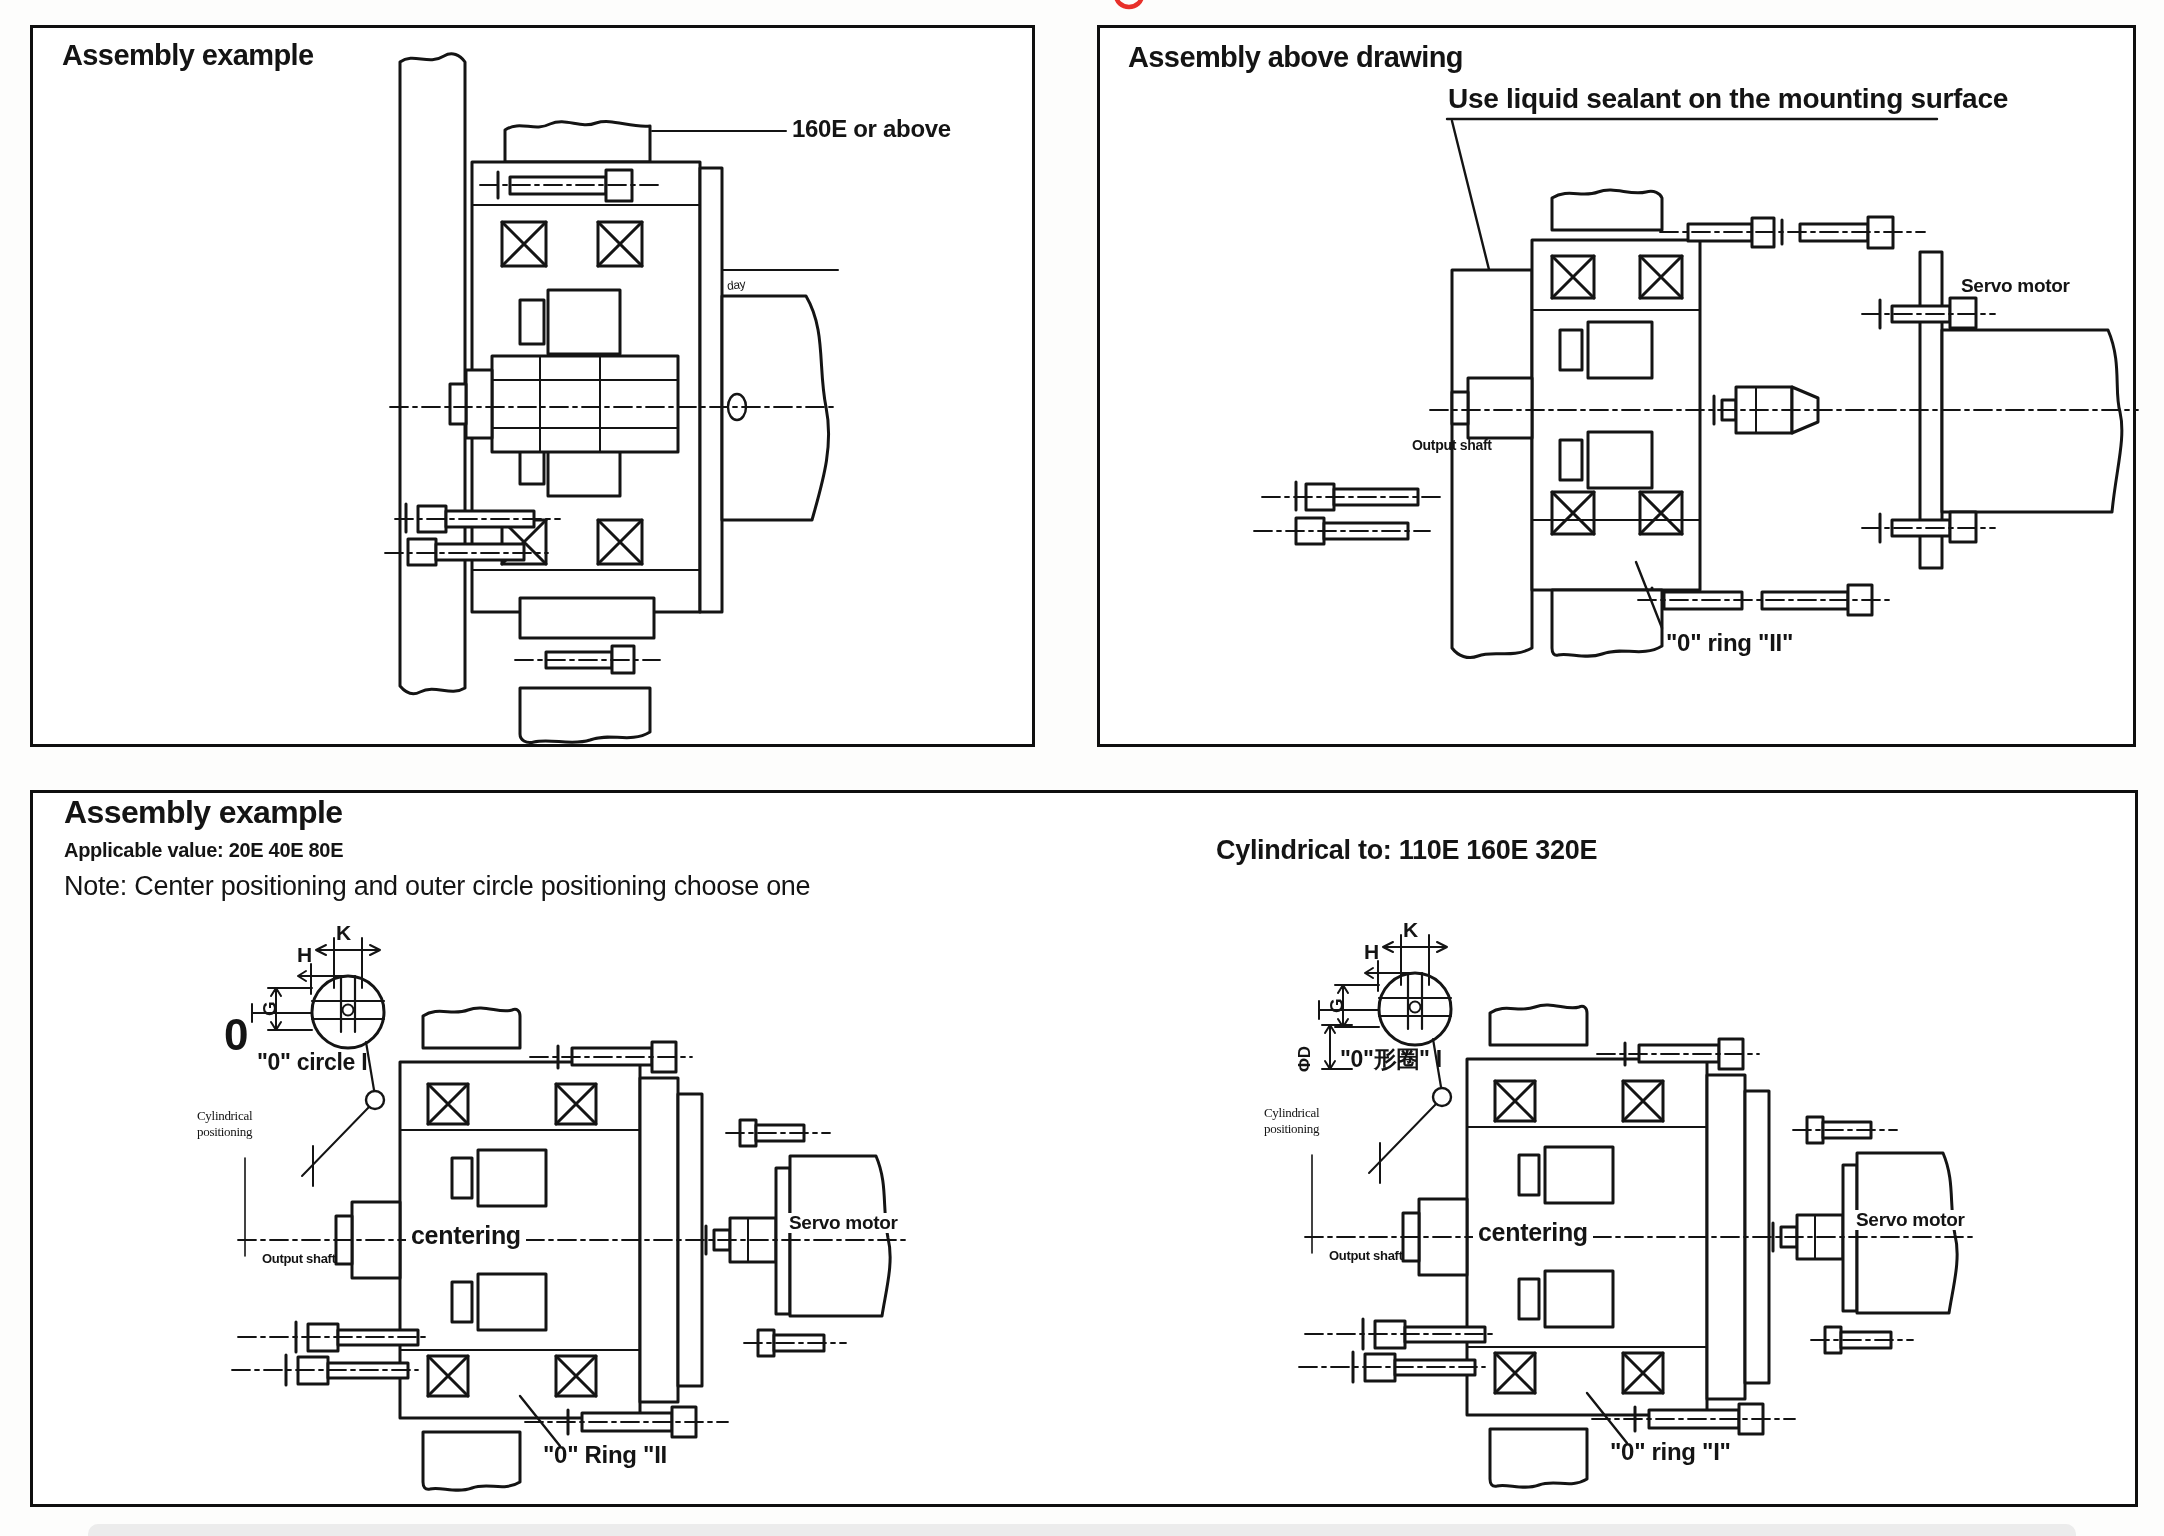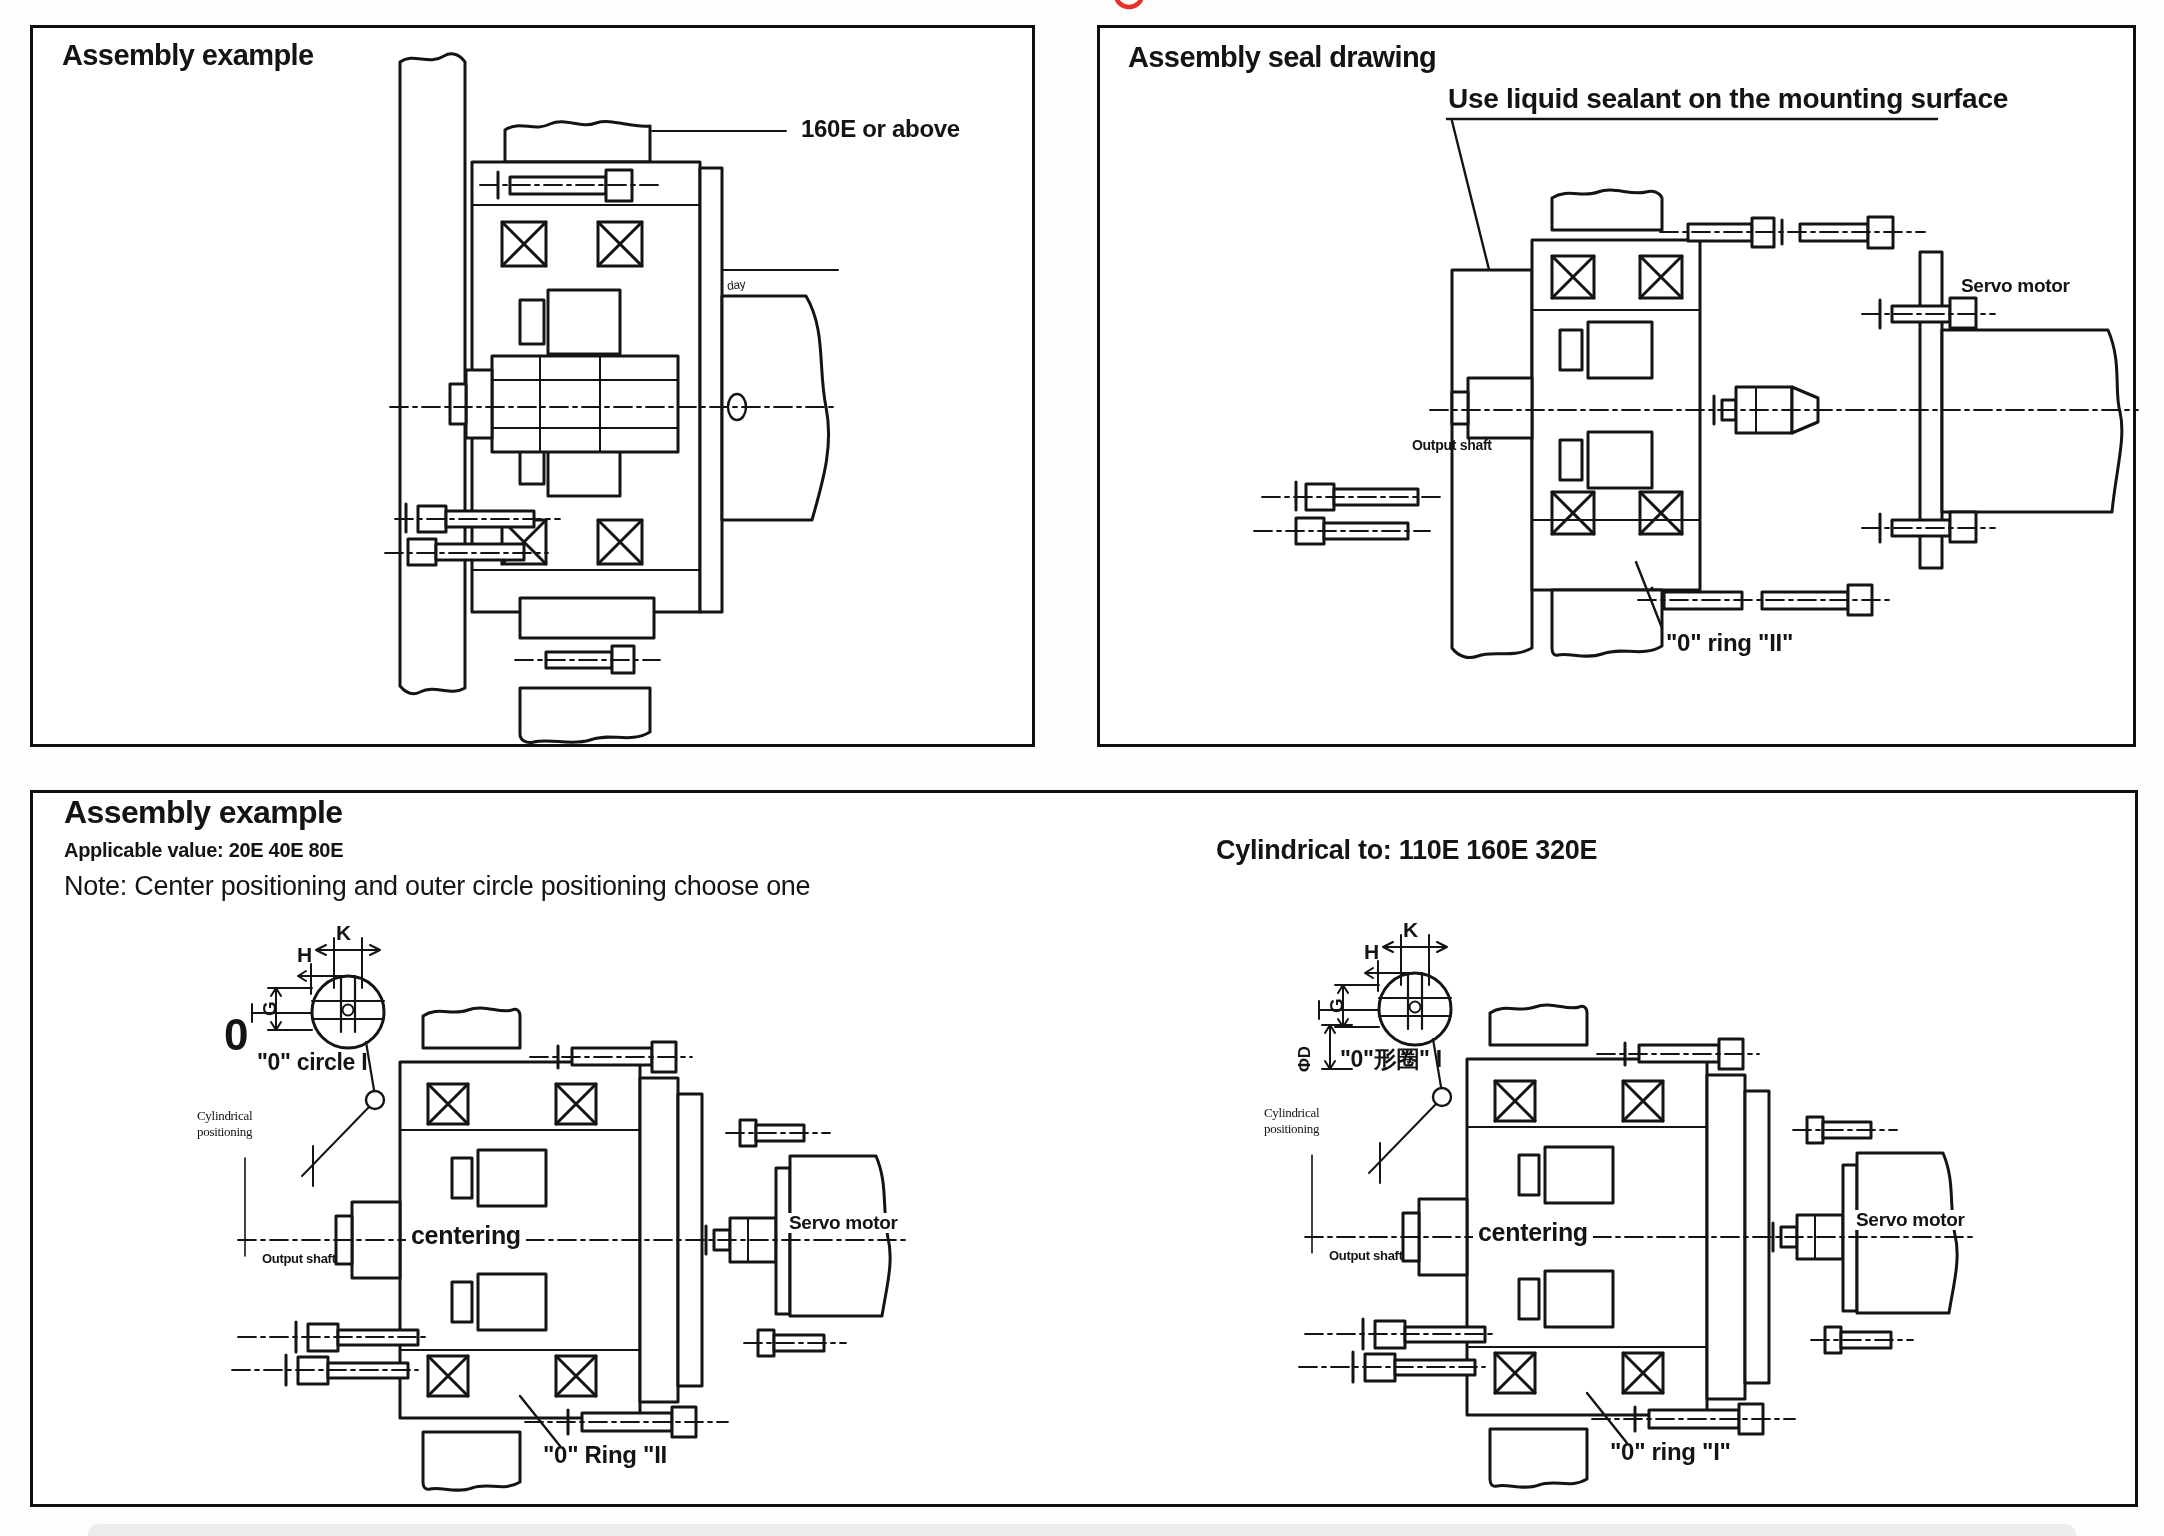--- a/index.html
+++ b/index.html
@@ -190,24 +190,24 @@
   </g>
   <use href="#exdraw" xlink:href="#exdraw" x="1067" y="-3"></use>
 
   <g>
     <path d="M1322,1025 H1352 M1322,1069 H1352 M1330,1025 V1069 M1325,1033 L1330,1025 L1335,1033 M1325,1061 L1330,1069 L1335,1061" stroke-width="2"></path>
   </g>
   </g>
 </svg>
 
 <div class="lbl title" style="left:62px;top:40px;">Assembly example</div>
-<div class="lbl b" style="left:792px;top:116px;font-size:24px;margin-left:9px;">160E or above</div>
+<div class="lbl b" style="left:792px;top:116px;font-size:24px;">160E or above</div>
 <div class="lbl bgw" style="left:725px;top:279px;font-size:12px;transform:rotate(-6deg);padding:0 2px;">day</div>
 
-<div class="lbl title" style="left:1128px;top:42px;">Assembly seal drawing</div>
+<div class="lbl title" style="left:1128px;top:42px;">Assembly above drawing</div>
 <div class="lbl b" style="left:1448px;top:84px;font-size:28px;">Use liquid sealant on the mounting surface</div>
 <div class="lbl sb bgw" style="left:1956px;top:276px;font-size:19px;">Servo motor</div>
 <div class="lbl sb" style="left:1412px;top:438px;font-size:14px;">Output shaft</div>
 <div class="lbl b" style="left:1666px;top:630px;font-size:24px;">"0" ring "II"</div>
 
 <div class="lbl b" style="left:64px;top:796px;font-size:32px;letter-spacing:-0.6px;">Assembly example</div>
 <div class="lbl b" style="left:64px;top:840px;font-size:20px;">Applicable value: 20E 40E 80E</div>
 <div class="lbl" style="left:64px;top:872px;font-size:27px;font-weight:500;">Note: Center positioning and outer circle positioning choose one</div>
 <div class="lbl b" style="left:1216px;top:836px;font-size:27px;">Cylindrical to: 110E 160E 320E</div>
 

